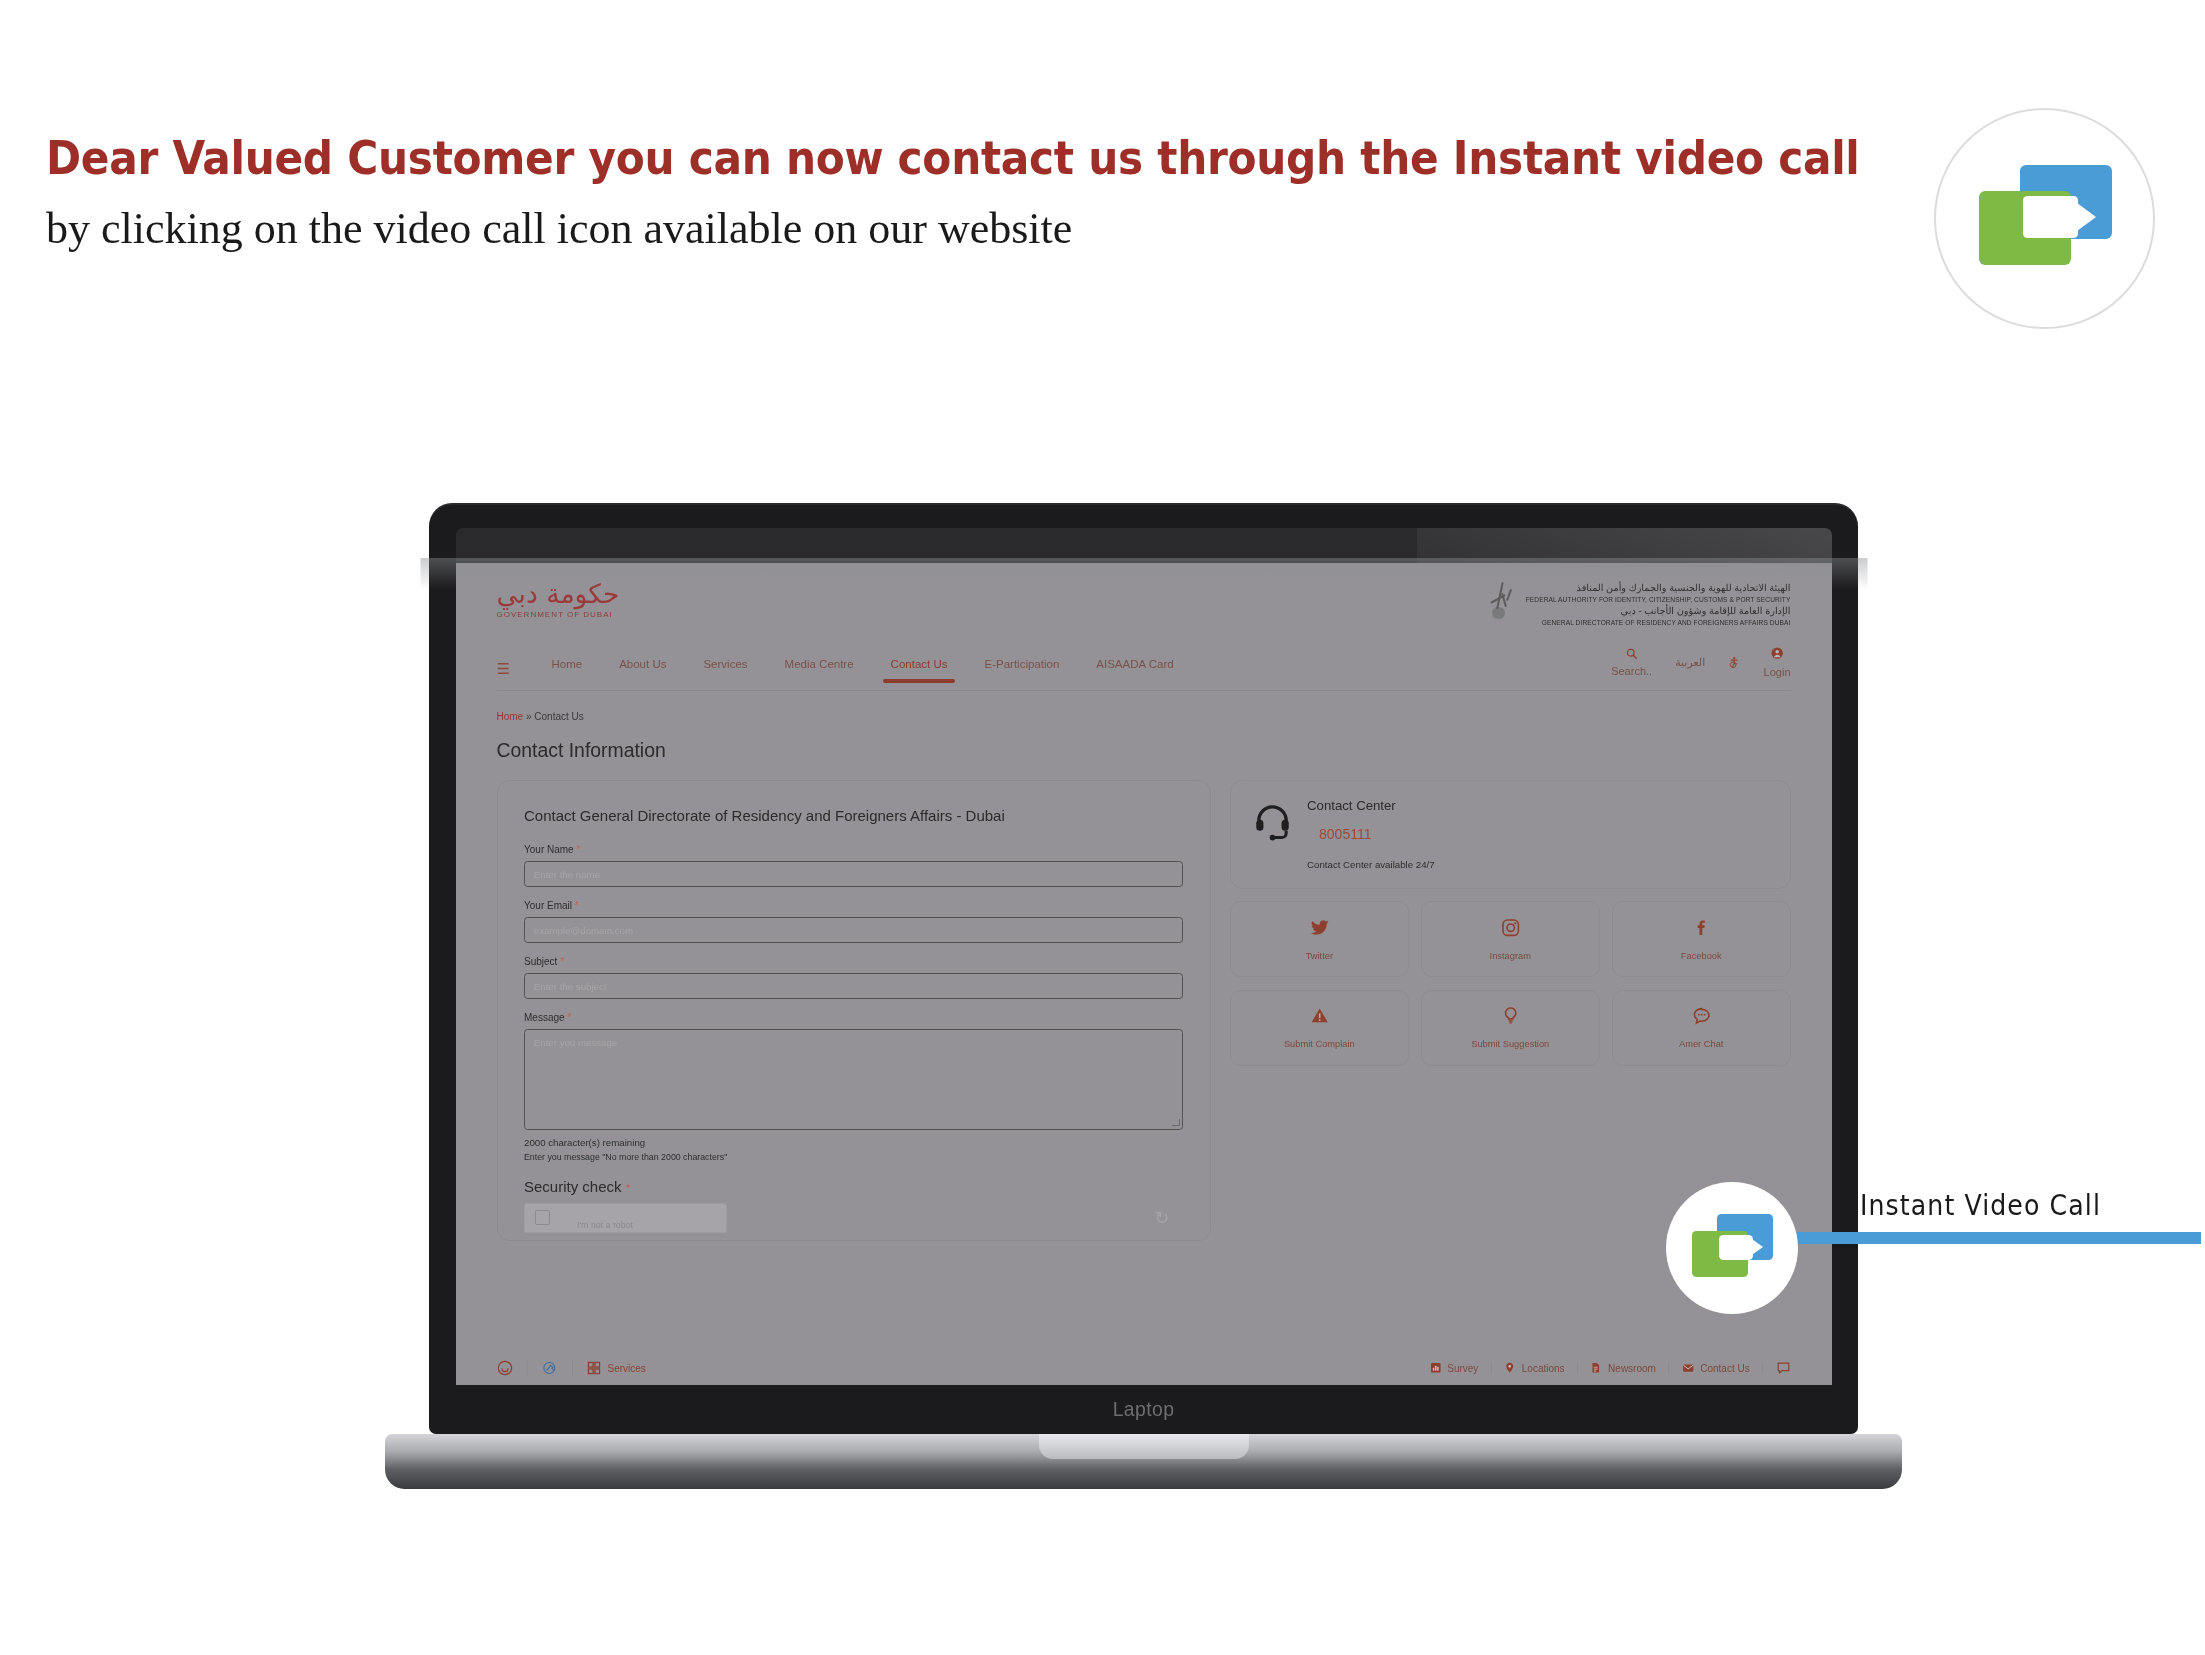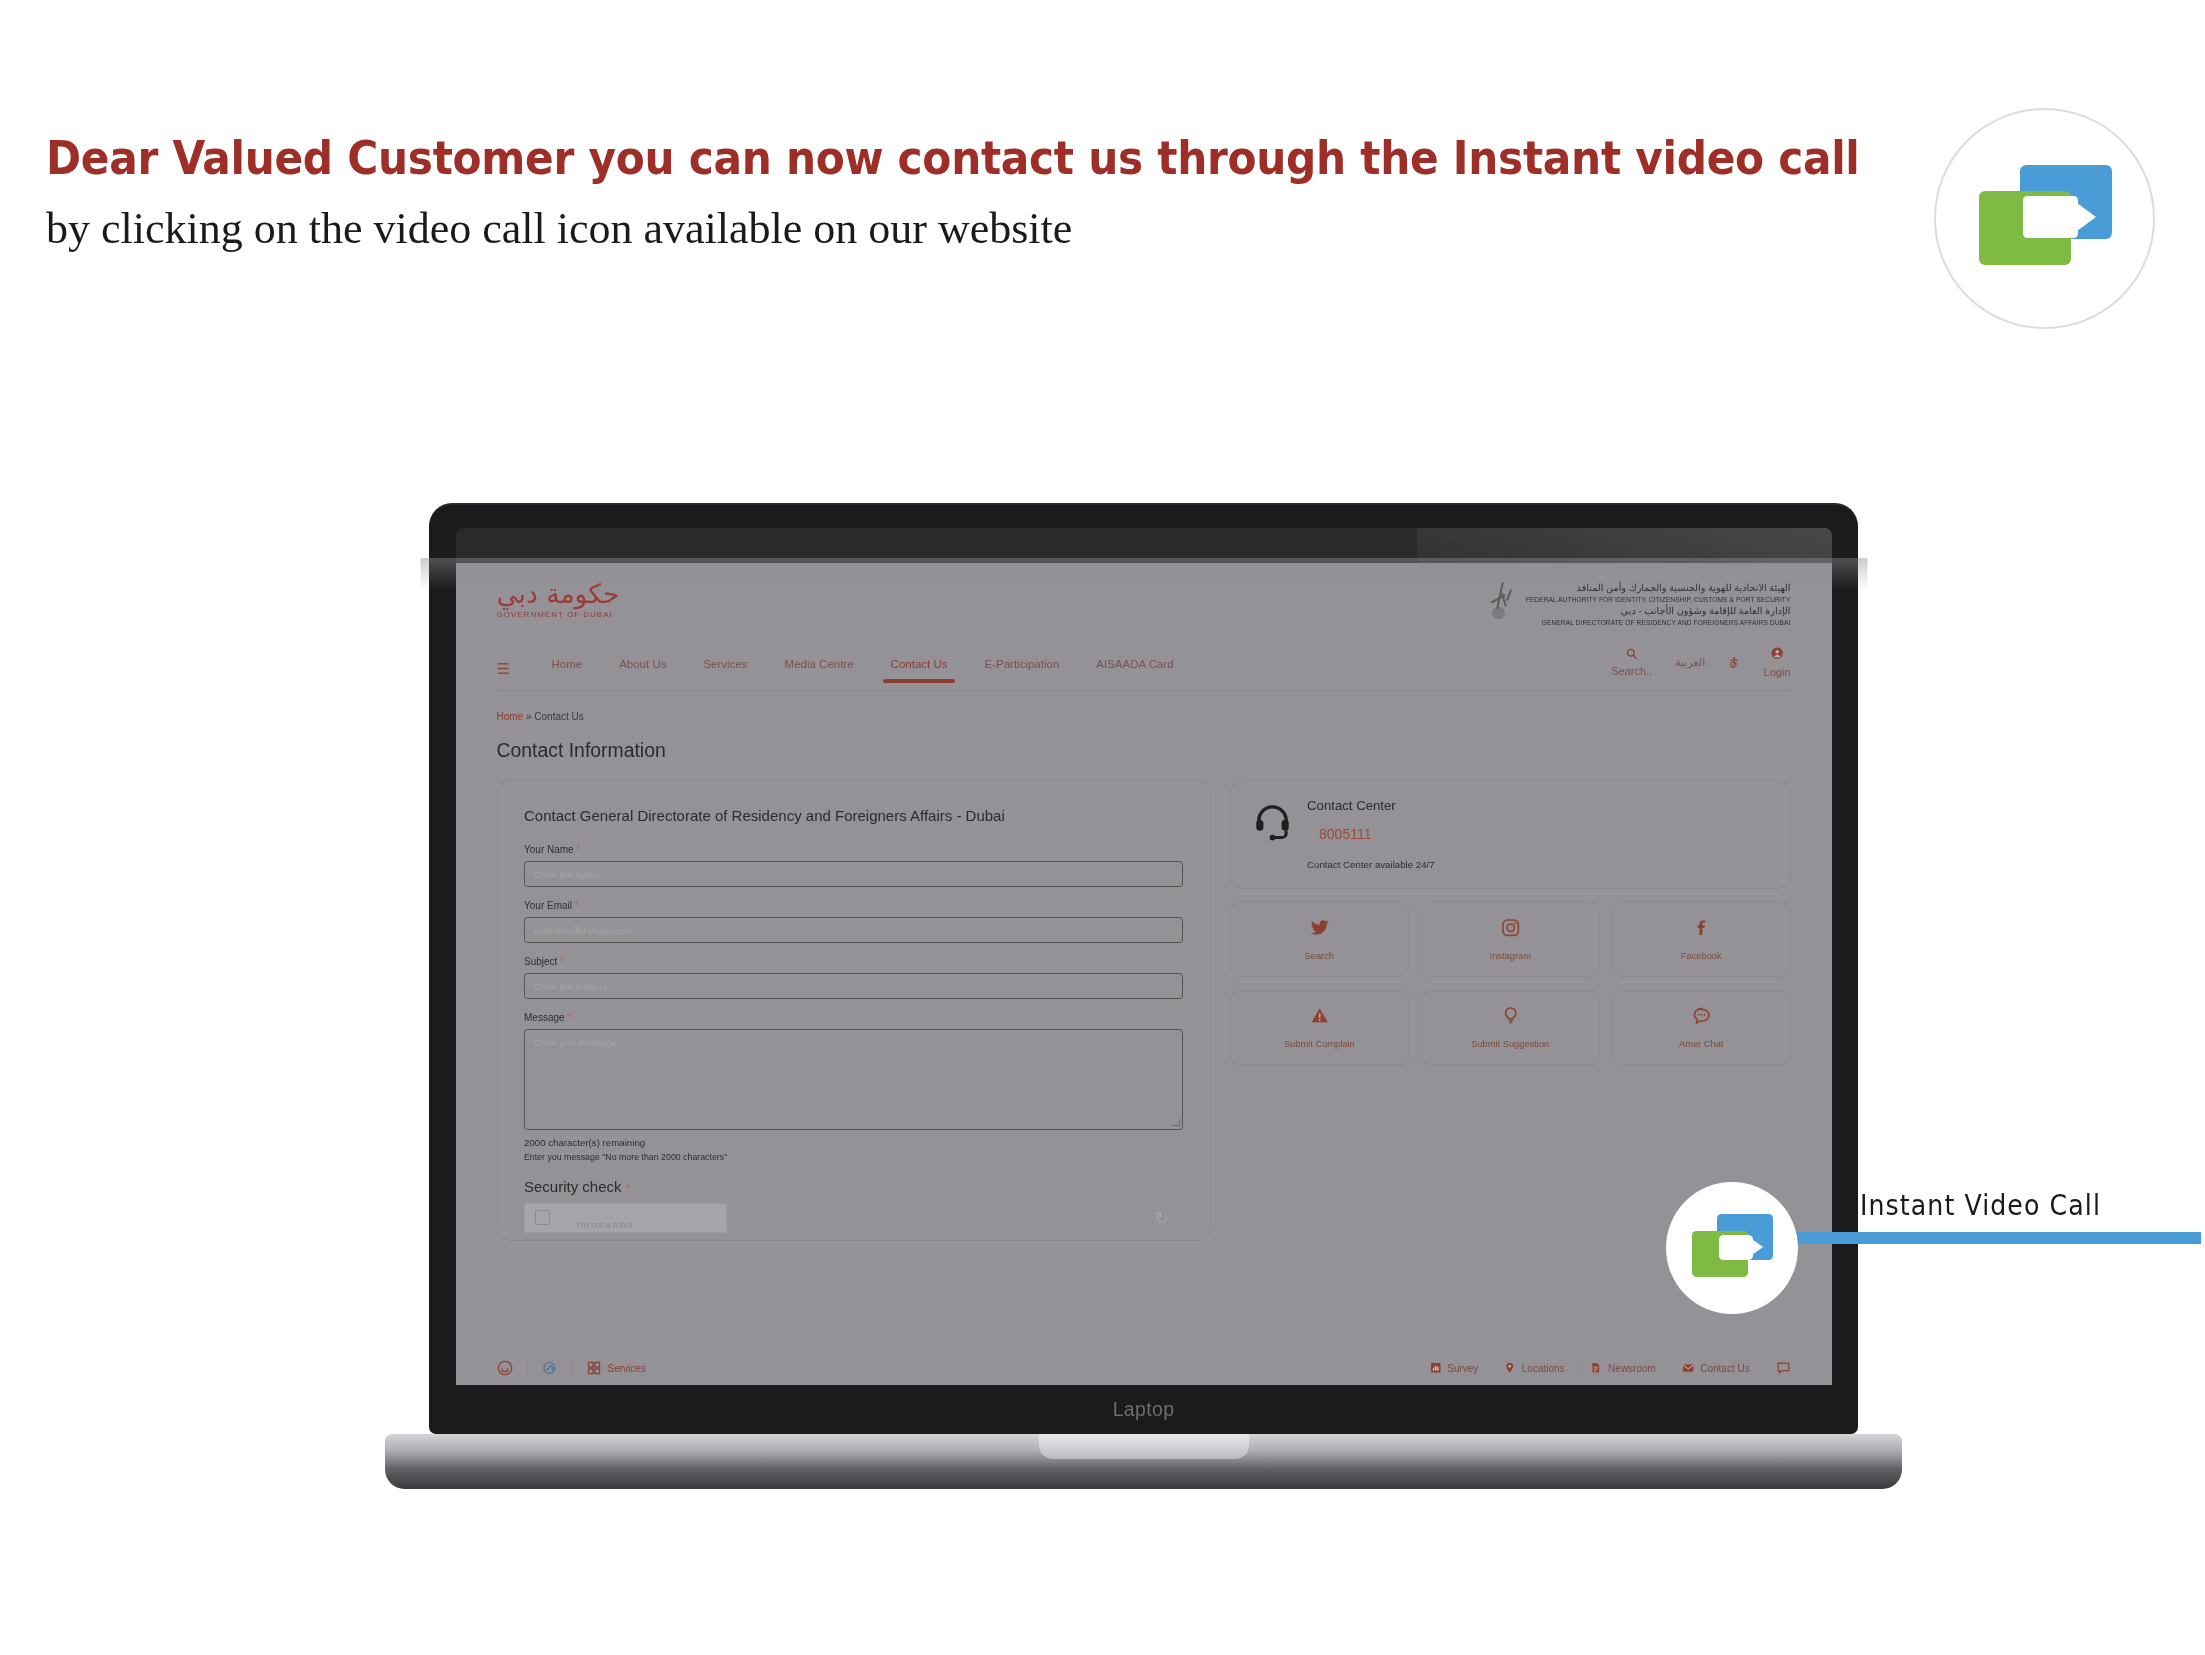--- a/index.html
+++ b/index.html
@@ -389,21 +389,21 @@
               </div>
 
               <div class="tiles">
 
                 <div class="tile">
                   <span class="t-ico">
                     <svg width="19.4" height="19.4" viewBox="0 0 24 24">
                         <path fill="#8d4030" d="M23 4.9a9 9 0 01-2.6.7 4.5 4.5 0 002-2.5 9 9 0 01-2.9 1.1A4.5 4.5 0 0012 8.3 12.8 12.8 0 012.7 3.6a4.5 4.5 0 001.4 6 4.4 4.4 0 01-2-.6v.1a4.5 4.5 0 003.6 4.4 4.5 4.5 0 01-2 .1 4.5 4.5 0 004.2 3.1A9 9 0 011 18.6a12.7 12.7 0 006.9 2c8.3 0 12.8-6.9 12.8-12.8v-.6A9 9 0 0023 4.9z"></path>
                       </svg>
                   </span>
-                  <span class="t-lbl">Search</span>
+                  <span class="t-lbl">Twitter</span>
                 </div>
 
                 <div class="tile">
                   <span class="t-ico">
                     <svg width="19.4" height="19.4" viewBox="0 0 24 24">
                       <rect x="2.5" y="2.5" width="19" height="19" rx="5.5" fill="none" stroke="#8d4030" stroke-width="2"></rect>
                       <circle cx="12" cy="12" r="4.6" fill="none" stroke="#8d4030" stroke-width="2"></circle>
                       <circle cx="17.6" cy="6.5" r="1.3" fill="#8d4030"></circle>
                     </svg>
                   </span>

